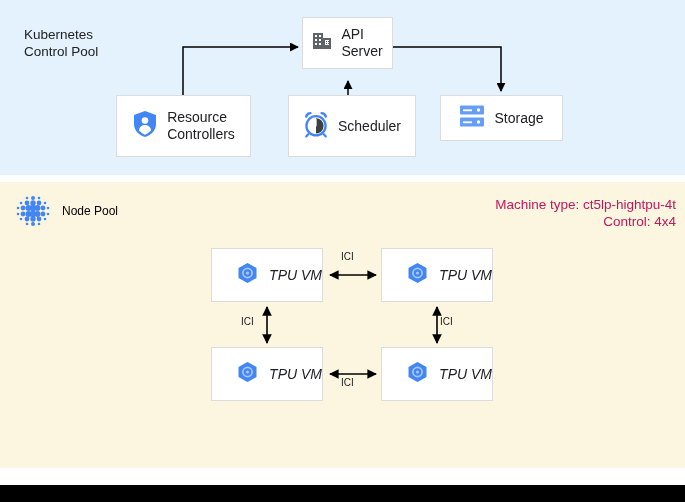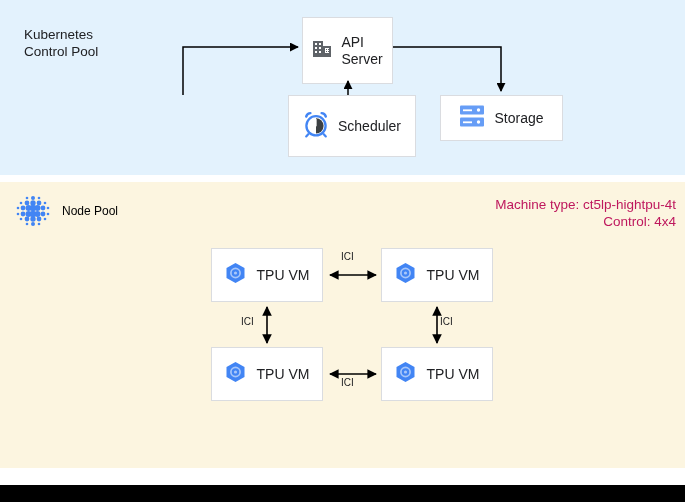--- a/index.html
+++ b/index.html
@@ -81,35 +81,36 @@
     gap: 9px;
   }
   .node-label {
     font-size: 14px;
     line-height: 17px;
     color: #202124;
     white-space: pre-line;
   }
   .node-label.two-line { text-align: left; }
 
-  #api-server-box      { left: 302px; top: 17px;  width: 91px;  height: 67px; }
+  #api-server-box      { left: 302px; top: 17px;  width: 91px;  height: 52px; }
   #resource-controllers-box { left: 116px; top: 95px; width: 135px; height: 62px; }
   #scheduler-box       { left: 288px; top: 95px; width: 128px; height: 62px; }
   #storage-box         { left: 440px; top: 95px; width: 123px; height: 46px; }
 
   .tpu-box {
     position: absolute;
     width: 112px;
     height: 54px;
     background: #ffffff;
     border: 1px solid #dadce0;
     display: flex;
     align-items: center;
-    justify-content: center;
+    justify-content: flex-end;
     gap: 11px;
+    font-style: italic;
   }
   #tpu-vm-1 { left: 211px; top: 248px; }
   #tpu-vm-2 { left: 381px; top: 248px; }
   #tpu-vm-3 { left: 211px; top: 347px; }
   #tpu-vm-4 { left: 381px; top: 347px; }
 
   
   .icon { display: block; flex: none; }
 
   
@@ -157,20 +158,31 @@
         <rect x="14" y="10" width="1" height="1" fill="#5f6368"></rect>
         <rect x="16" y="10" width="1" height="1" fill="#5f6368"></rect>
         <rect x="14" y="12" width="1" height="1" fill="#5f6368"></rect>
         <rect x="16" y="12" width="1" height="1" fill="#5f6368"></rect>
       </svg>
     </span>
     <span class="node-label two-line">API
 Server</span>
   </div>
 
+  <div class="node-box" id="resource-controllers-box">
+    <span class="icon">
+      <svg width="26" height="28" viewBox="0 0 26 28">
+        <path d="M13 1 L24 5 V14 C24 21 18.5 25.5 13 27 C7.5 25.5 2 21 2 14 V5 Z" fill="#4285f4"></path>
+        <circle cx="13" cy="10.5" r="3.3" fill="#ffffff"></circle>
+        <path d="M13 15 C9.3 15 7 17.6 7 20.6 C8.8 22.6 10.8 23.9 13 24.7 C15.2 23.9 17.2 22.6 19 20.6 C19 17.6 16.7 15 13 15 Z" fill="#ffffff"></path>
+      </svg>
+    </span>
+    <span class="node-label two-line">Resource
+Controllers</span>
+  </div>
 
   <div class="node-box" id="scheduler-box">
     <span class="icon">
       <svg width="26" height="27" viewBox="0 0 26 27">
         <path d="M3.2 5.5 C3.9 3.4 5.6 2.1 7.4 2.1" stroke="#4285f4" stroke-width="2.4" fill="none" stroke-linecap="round"></path>
         <path d="M22.8 5.5 C22.1 3.4 20.4 2.1 18.6 2.1" stroke="#4285f4" stroke-width="2.4" fill="none" stroke-linecap="round"></path>
         <circle cx="13" cy="14.8" r="9.6" fill="none" stroke="#4285f4" stroke-width="2.3"></circle>
         <path d="M13 7.2 A7.6 7.6 0 0 1 13 22.4 Z" fill="#3c4043"></path>
         <path d="M13 14.8 L13 8.6" stroke="#ffffff" stroke-width="1.3" stroke-linecap="round"></path>
         <path d="M5.2 23.2 L3.2 25.4" stroke="#4285f4" stroke-width="2.2" stroke-linecap="round"></path>

